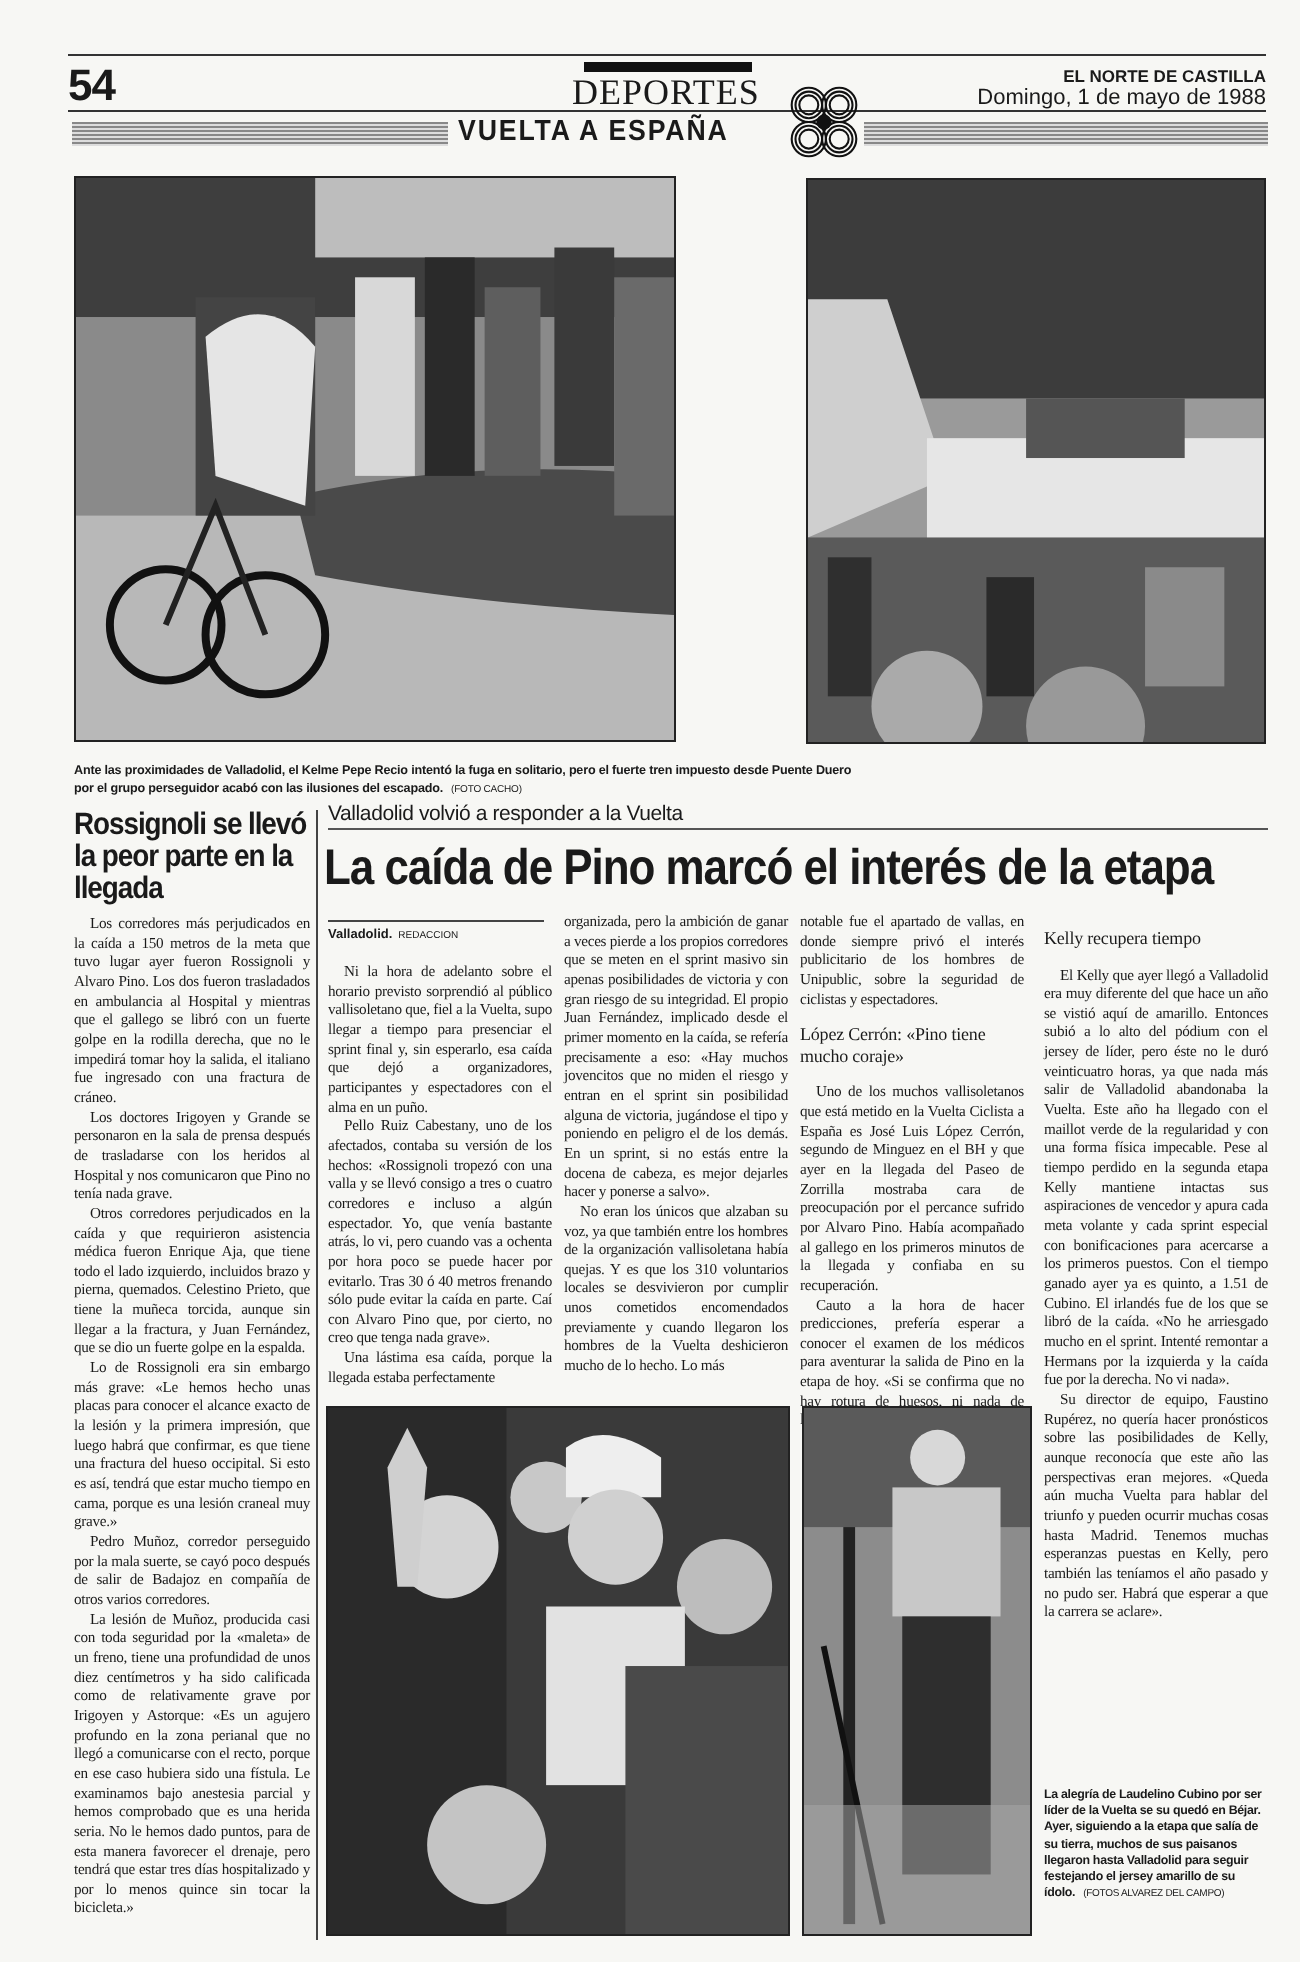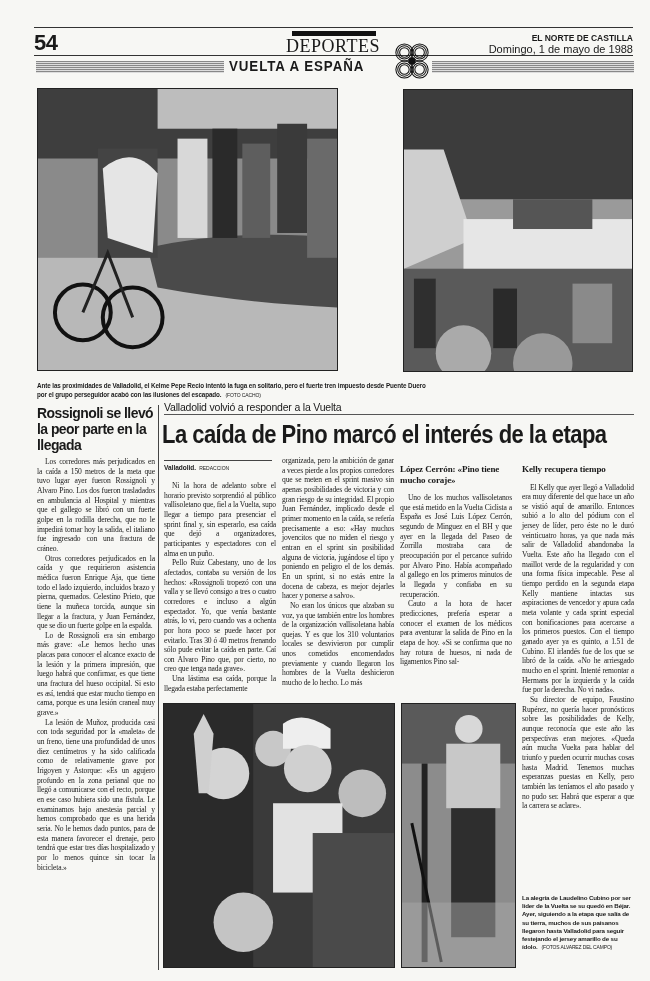--- a/index.html
+++ b/index.html
@@ -49,21 +49,21 @@
     .col1 { left: 164px; width: 112px; }
     .col2 { left: 282px; width: 112px; }
     .col3 { left: 400px; width: 112px; }
     .col4 { left: 522px; width: 112px; }
 
     .byline-rule { width: 108px; height: 1px; background: #444; margin-top: 4px; margin-bottom: 3px; }
     .byline { font-family: "Liberation Sans", sans-serif; font-size: 6px; margin-bottom: 10px; }
     .byline b { font-weight: 700; font-size: 6.5px; }
     .byline span { font-size: 5px; margin-left: 3px; }
 
-    .subhead { font-family: "Liberation Serif", serif; font-weight: 700; font-size: 9px; line-height: 10.5px; margin: 8px 0 8px 0; letter-spacing: -0.1px; }
+    .subhead { font-family: "Liberation Serif", serif; font-weight: 400; font-size: 9px; line-height: 10.5px; margin: 8px 0 8px 0; letter-spacing: -0.1px; }
 
     .caption-bot { position: absolute; left: 522px; top: 894px; width: 112px; font-family: "Liberation Sans", sans-serif; font-weight: 700; font-size: 6.2px; line-height: 8.2px; letter-spacing: -0.15px; }
   </style>
 </head>
 <body>
 
 <div class="masthead-rule-top"></div>
 <div class="page-num">54</div>
 <div class="section-bar"></div>
 <div class="section-title">DEPORTES</div>
@@ -129,22 +129,24 @@
 </div>
 
 <div class="caption-top">
   <span>Ante las proximidades de Valladolid, el Kelme Pepe Recio intentó la fuga en solitario, pero el fuerte tren impuesto desde Puente Duero por el grupo perseguidor acabó con las ilusiones del escapado.</span><span class="credit">(FOTO CACHO)</span>
 </div>
 
 <div class="side-head">Rossignoli se llevó la peor parte en la llegada</div>
 <div class="col-rule"></div>
 <div class="side-body">
   <p class="para">Los corredores más perjudicados en la caída a 150 metros de la meta que tuvo lugar ayer fueron Rossignoli y Alvaro Pino. Los dos fueron trasladados en ambulancia al Hospital y mientras que el gallego se libró con un fuerte golpe en la rodilla derecha, que no le impedirá tomar hoy la salida, el italiano fue ingresado con una fractura de cráneo.</p>
+  <p class="para">Los doctores Irigoyen y Grande se personaron en la sala de prensa después de trasladarse con los heridos al Hospital y nos comunicaron que Pino no tenía nada grave.</p>
   <p class="para">Otros corredores perjudicados en la caída y que requirieron asistencia médica fueron Enrique Aja, que tiene todo el lado izquierdo, incluidos brazo y pierna, quemados. Celestino Prieto, que tiene la muñeca torcida, aunque sin llegar a la fractura, y Juan Fernández, que se dio un fuerte golpe en la espalda.</p>
   <p class="para">Lo de Rossignoli era sin embargo más grave: «Le hemos hecho unas placas para conocer el alcance exacto de la lesión y la primera impresión, que luego habrá que confirmar, es que tiene una fractura del hueso occipital. Si esto es así, tendrá que estar mucho tiempo en cama, porque es una lesión craneal muy grave.»</p>
+  <p class="para">Pedro Muñoz, corredor perseguido por la mala suerte, se cayó poco después de salir de Badajoz en compañía de otros varios corredores.</p>
   <p class="para">La lesión de Muñoz, producida casi con toda seguridad por la «maleta» de un freno, tiene una profundidad de unos diez centímetros y ha sido calificada como de relativamente grave por Irigoyen y Astorque: «Es un agujero profundo en la zona perianal que no llegó a comunicarse con el recto, porque en ese caso hubiera sido una fístula. Le examinamos bajo anestesia parcial y hemos comprobado que es una herida seria. No le hemos dado puntos, para de esta manera favorecer el drenaje, pero tendrá que estar tres días hospitalizado y por lo menos quince sin tocar la bicicleta.»</p>
 </div>
 
 <div class="kicker">Valladolid volvió a responder a la Vuelta</div>
 <div class="kicker-rule"></div>
 <div class="headline">La caída de Pino marcó el interés de la etapa</div>
 
 <div class="col col1">
   <div class="byline-rule"></div>
   <div class="byline">
@@ -154,20 +156,21 @@
   <p class="para">Pello Ruiz Cabestany, uno de los afectados, contaba su versión de los hechos: «Rossignoli tropezó con una valla y se llevó consigo a tres o cuatro corredores e incluso a algún espectador. Yo, que venía bastante atrás, lo vi, pero cuando vas a ochenta por hora poco se puede hacer por evitarlo. Tras 30 ó 40 metros frenando sólo pude evitar la caída en parte. Caí con Alvaro Pino que, por cierto, no creo que tenga nada grave».</p>
   <p class="para">Una lástima esa caída, porque la llegada estaba perfectamente</p>
 </div>
 
 <div class="col col2">
   <p class="para noindent">organizada, pero la ambición de ganar a veces pierde a los propios corredores que se meten en el sprint masivo sin apenas posibilidades de victoria y con gran riesgo de su integridad. El propio Juan Fernández, implicado desde el primer momento en la caída, se refería precisamente a eso: «Hay muchos jovencitos que no miden el riesgo y entran en el sprint sin posibilidad alguna de victoria, jugándose el tipo y poniendo en peligro el de los demás. En un sprint, si no estás entre la docena de cabeza, es mejor dejarles hacer y ponerse a salvo».</p>
   <p class="para">No eran los únicos que alzaban su voz, ya que también entre los hombres de la organización vallisoletana había quejas. Y es que los 310 voluntarios locales se desvivieron por cumplir unos cometidos encomendados previamente y cuando llegaron los hombres de la Vuelta deshicieron mucho de lo hecho. Lo más</p>
 </div>
 
 <div class="col col3">
+  <p class="para noindent">notable fue el apartado de vallas, en donde siempre privó el interés publicitario de los hombres de Unipublic, sobre la seguridad de ciclistas y espectadores.</p>
   <div class="subhead">López Cerrón: «Pino tiene mucho coraje»</div>
   <p class="para">Uno de los muchos vallisoletanos que está metido en la Vuelta Ciclista a España es José Luis López Cerrón, segundo de Minguez en el BH y que ayer en la llegada del Paseo de Zorrilla mostraba cara de preocupación por el percance sufrido por Alvaro Pino. Había acompañado al gallego en los primeros minutos de la llegada y confiaba en su recuperación.</p>
   <p class="para">Cauto a la hora de hacer predicciones, prefería esperar a conocer el examen de los médicos para aventurar la salida de Pino en la etapa de hoy. «Si se confirma que no hay rotura de huesos, ni nada de ligamentos Pino sal-</p>
 </div>
 
 <div class="col col4">
   <div class="subhead">Kelly recupera tiempo</div>
   <p class="para">El Kelly que ayer llegó a Valladolid era muy diferente del que hace un año se vistió aquí de amarillo. Entonces subió a lo alto del pódium con el jersey de líder, pero éste no le duró veinticuatro horas, ya que nada más salir de Valladolid abandonaba la Vuelta. Este año ha llegado con el maillot verde de la regularidad y con una forma física impecable. Pese al tiempo perdido en la segunda etapa Kelly mantiene intactas sus aspiraciones de vencedor y apura cada meta volante y cada sprint especial con bonificaciones para acercarse a los primeros puestos. Con el tiempo ganado ayer ya es quinto, a 1.51 de Cubino. El irlandés fue de los que se libró de la caída. «No he arriesgado mucho en el sprint. Intenté remontar a Hermans por la izquierda y la caída fue por la derecha. No vi nada».</p>
   <p class="para">Su director de equipo, Faustino Rupérez, no quería hacer pronósticos sobre las posibilidades de Kelly, aunque reconocía que este año las perspectivas eran mejores. «Queda aún mucha Vuelta para hablar del triunfo y pueden ocurrir muchas cosas hasta Madrid. Tenemos muchas esperanzas puestas en Kelly, pero también las teníamos el año pasado y no pudo ser. Habrá que esperar a que la carrera se aclare».</p>
 </div>

